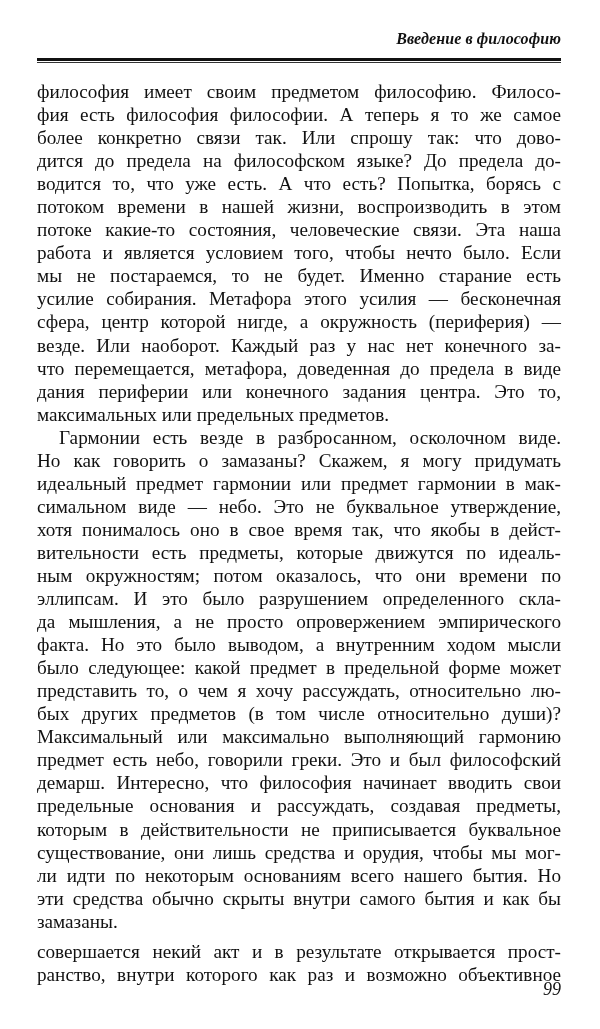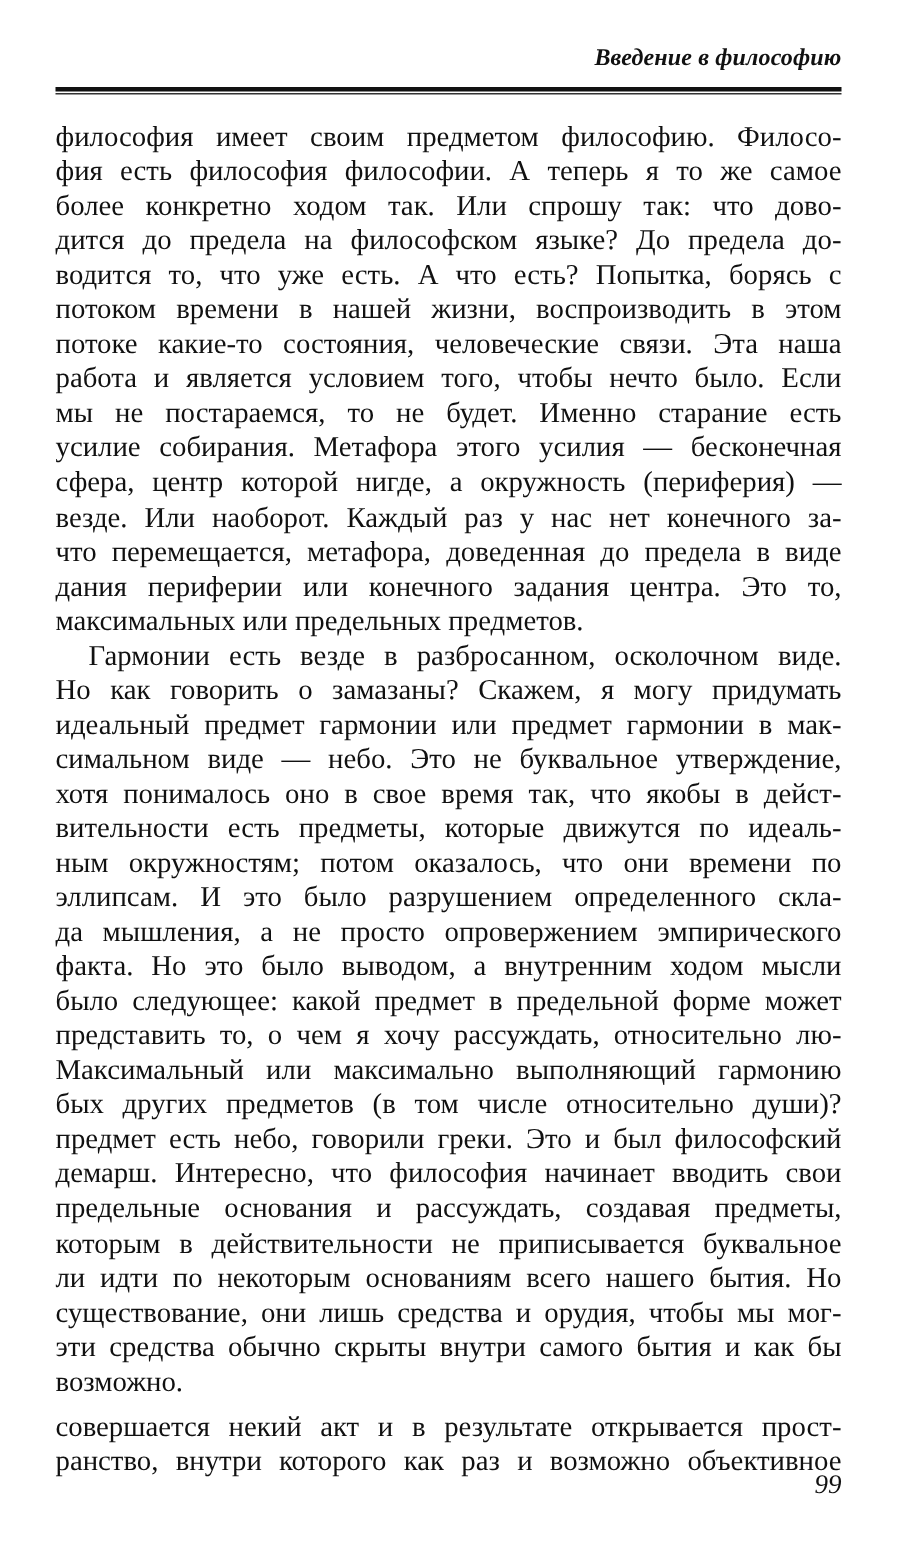--- a/index.html
+++ b/index.html
@@ -42,21 +42,21 @@
   <div class="running-head">Введение в философию</div>
   <div class="rule">
     <div class="thick"></div>
     <div class="thin"></div>
   </div>
 
   <div class="body-text" id="body-text">
       <div>
         <span class="line">философия имеет своим предметом философию. Филосо-</span>
         <span class="line">фия есть философия философии. А теперь я то же самое</span>
-        <span class="line">более конкретно ходом так. Или спрошу так: что дово-</span>
+        <span class="line">более конкретно связи так. Или спрошу так: что дово-</span>
         <span class="line">дится до предела на философском языке? До предела до-</span>
         <span class="line">водится то, что уже есть. А что есть? Попытка, борясь с</span>
         <span class="line">потоком времени в нашей жизни, воспроизводить в этом</span>
         <span class="line">потоке какие-то состояния, человеческие связи. Эта наша</span>
         <span class="line">работа и является условием того, чтобы нечто было. Если</span>
         <span class="line">мы не постараемся, то не будет. Именно старание есть</span>
         <span class="line">усилие собирания. Метафора этого усилия — бесконечная</span>
         <span class="line">сфера, центр которой нигде, а окружность (периферия) —</span>
         <span class="line">везде. Или наоборот. Каждый раз у нас нет конечного за-</span>
         <span class="line">что перемещается, метафора, доведенная до предела в виде</span>
@@ -69,30 +69,30 @@
         <span class="line">идеальный предмет гармонии или предмет гармонии в мак-</span>
         <span class="line">симальном виде — небо. Это не буквальное утверждение,</span>
         <span class="line">хотя понималось оно в свое время так, что якобы в дейст-</span>
         <span class="line">вительности есть предметы, которые движутся по идеаль-</span>
         <span class="line">ным окружностям; потом оказалось, что они времени по</span>
         <span class="line">эллипсам. И это было разрушением определенного скла-</span>
         <span class="line">да мышления, а не просто опровержением эмпирического</span>
         <span class="line">факта. Но это было выводом, а внутренним ходом мысли</span>
         <span class="line">было следующее: какой предмет в предельной форме может</span>
         <span class="line">представить то, о чем я хочу рассуждать, относительно лю-</span>
+        <span class="line">бых других предметов (в том числе относительно души)?</span>
         <span class="line">Максимальный или максимально выполняющий гармонию</span>
-        <span class="line">бых других предметов (в том числе относительно души)?</span>
         <span class="line">предмет есть небо, говорили греки. Это и был философский</span>
         <span class="line">демарш. Интересно, что философия начинает вводить свои</span>
         <span class="line">предельные основания и рассуждать, создавая предметы,</span>
         <span class="line">которым в действительности не приписывается буквальное</span>
+        <span class="line">существование, они лишь средства и орудия, чтобы мы мог-</span>
         <span class="line">ли идти по некоторым основаниям всего нашего бытия. Но</span>
-        <span class="line">существование, они лишь средства и орудия, чтобы мы мог-</span>
         <span class="line">эти средства обычно скрыты внутри самого бытия и как бы</span>
-        <span class="line last">возможно.</span>
+        <span class="line last">замазаны.</span>
       </div>
       <span class="para-gap"></span>
       <div>
         <span class="line">совершается некий акт и в результате открывается прост-</span>
         <span class="line">ранство, внутри которого как раз и возможно объективное</span>
       </div>
     </div>
 
   <div class="folio">99</div>
 </div>

